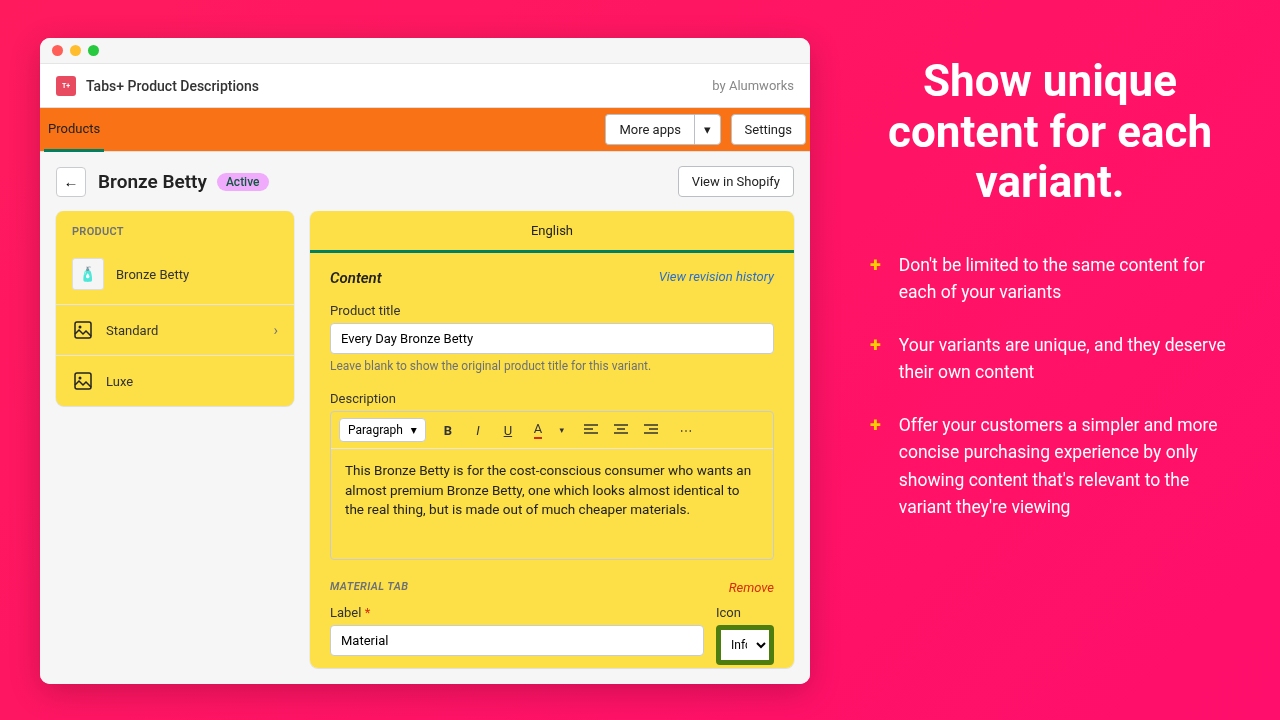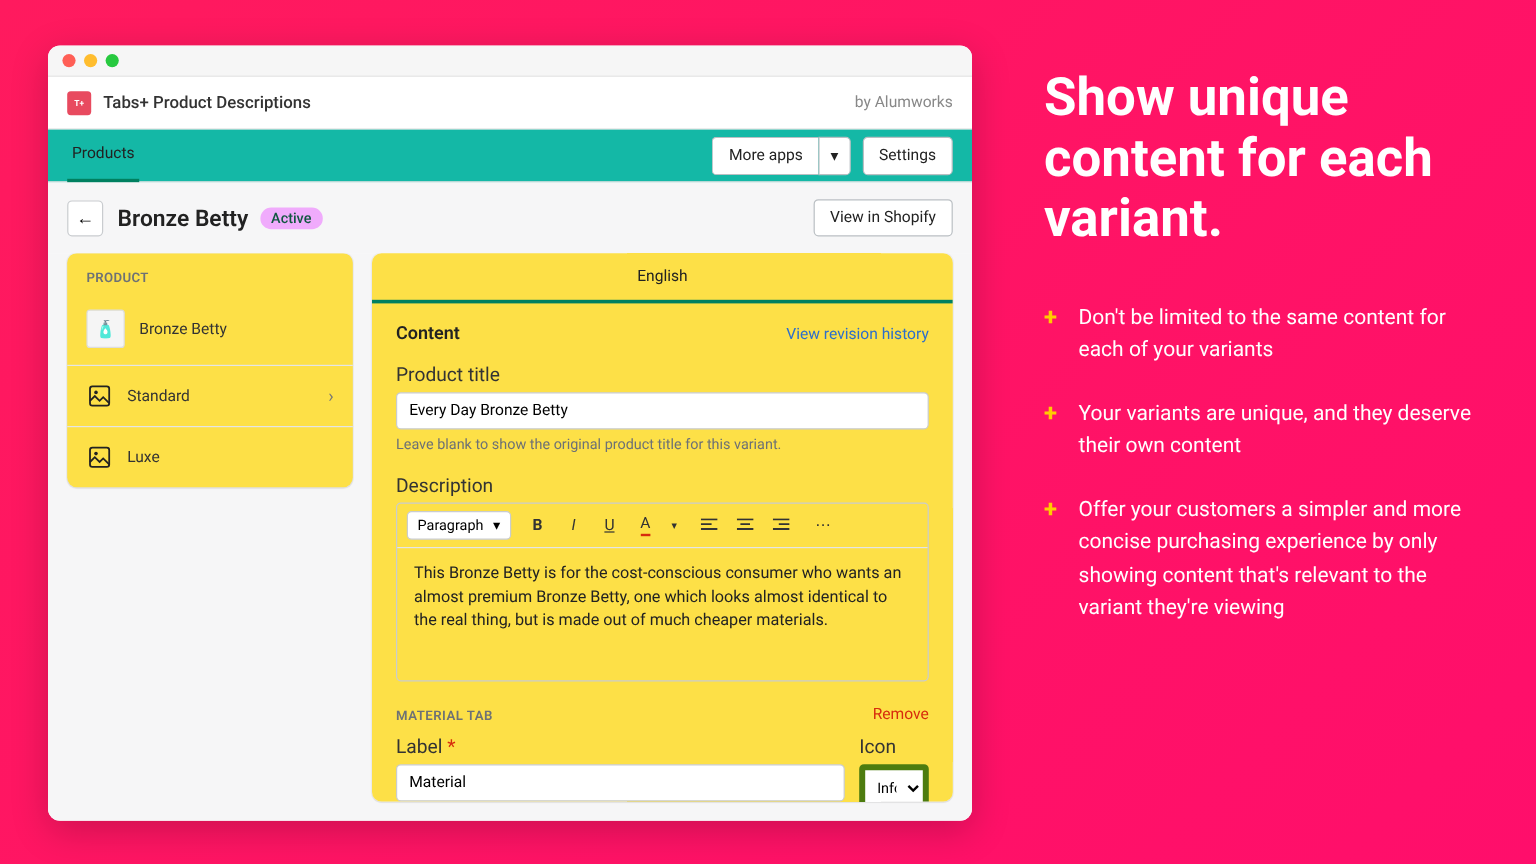--- a/index.html
+++ b/index.html
@@ -5,21 +5,21 @@
 * { margin:0; padding:0; box-sizing:border-box; font-family:-apple-system,BlinkMacSystemFont,"Segoe UI",Roboto,sans-serif; }
 body { background:linear-gradient(135deg,#ff1a5e 0%,#ff0e6b 100%); width:1280px; height:720px; overflow:hidden; display:flex; }
 .window { width:770px; height:646px; margin:38px 0 0 40px; background:#fff; border-radius:10px; box-shadow:0 8px 32px rgba(0,0,0,0.2); overflow:hidden; display:flex; flex-direction:column; }
 .titlebar { height:26px; background:#f6f6f6; display:flex; align-items:center; padding:0 12px; gap:7px; border-bottom:1px solid #e5e5e5; }
 .dot { width:11px; height:11px; border-radius:50%; }
 .dot.r{background:#ff5f56}.dot.y{background:#ffbd2e}.dot.g{background:#27c93f}
 .appbar { height:44px; display:flex; align-items:center; padding:0 16px; border-bottom:1px solid #e0e0e0; }
 .appicon { width:20px; height:20px; background:#e84a5f; border-radius:3px; margin-right:10px; display:flex; align-items:center; justify-content:center; color:#fff; font-size:7px; font-weight:bold; }
 .apptitle { font-size:14px; color:#333; font-weight:500; }
 .byline { margin-left:auto; font-size:13px; color:#888; }
-.topbar { height:44px; display:flex; align-items:center; padding:0 16px; border-bottom:1px solid #e0e0e0; background:#14b8a6; }
+.topbar { height:44px; display:flex; align-items:center; padding:0 4px; border-bottom:1px solid #e0e0e0; background:#f97316; }
 .tab-products { font-size:13px; color:#222; padding:13px 4px; border-bottom:3px solid #008060; margin-bottom:-1px; }
 .top-actions { margin-left:auto; display:flex; gap:0; }
 .btn { border:1px solid #babfc3; background:#fff; padding:7px 13px; font-size:13px; border-radius:4px; color:#222; cursor:pointer; }
 .btn-group { display:flex; }
 .btn-group .btn:first-child { border-radius:4px 0 0 4px; border-right:none; }
 .btn-group .btn.caret { border-radius:0 4px 4px 0; padding:7px 9px; }
 .btn.settings { margin-left:10px; }
 .pagehead { display:flex; align-items:center; padding:14px 16px; background:#f6f6f7; }
 .backbtn { width:30px; height:30px; border:1px solid #c9cccf; border-radius:4px; background:#fff; display:flex; align-items:center; justify-content:center; margin-right:12px; font-size:15px; cursor:pointer; }
 .pagetitle { font-size:19px; font-weight:600; color:#222; margin-right:10px; }
@@ -35,45 +35,45 @@
 .hr { height:1px; background:#e4e5e7; }
 .varrow { display:flex; align-items:center; padding:14px 16px; gap:12px; cursor:pointer; }
 .varicon { width:22px; height:22px; display:flex; align-items:center; justify-content:center; }
 .varname { font-size:13px; color:#333; flex:1; }
 .chev { font-size:15px; color:#777; }
 .editor { flex:1; display:flex; flex-direction:column; overflow-y:auto; }
 .langtabs { display:flex;gap:20px; }
 .langtab { flex:1; text-align:center; padding:12px; font-size:13px; color:#6d7175; cursor:pointer; }
 .langtab.active { color:#222; border-bottom:3px solid #008060; }
 .content { padding:16px 20px; }
-.rowhead { display:flex; justify-content:space-between; align-items:flex-end; margin-bottom:16px; }
+.rowhead { display:flex; justify-content:space-between; align-items:flex-start; margin-bottom:16px;font-style:italic; }
 .h2 { font-size:15px; font-weight:600; color:#222; }
 .link { font-size:13px; color:#2c6ecb; cursor:pointer; }
-.fieldlabel { font-size:16px; color:#333; margin-bottom:5px; display:block; }
+.fieldlabel { font-size:13px; color:#333; margin-bottom:5px; display:block; }
 .input { width:100%; border:1px solid #c9cccf; border-radius:4px; padding:7px 10px; font-size:13px; }
 .hint { font-size:12px; color:#6d7175; margin-top:5px; }
 .field { margin-bottom:18px; }
 .rte { border:1px solid #c9cccf; border-radius:4px; }
 .rtebar { display:flex; align-items:center; padding:6px 8px; border-bottom:1px solid #e4e5e7; gap:4px; }
 .sel { border:1px solid #c9cccf; border-radius:4px; padding:4px 8px; font-size:12px; background:#fff; display:flex; align-items:center; gap:8px; }
 .tbtn { width:26px; height:24px; display:flex; align-items:center; justify-content:center; color:#333; font-size:13px; cursor:pointer; }
 .sep { width:1px; height:20px; }
 .rtebody { padding:12px 14px; font-size:13.5px; line-height:1.45; color:#222; min-height:110px; }
 .rtefoot { display:flex; justify-content:flex-end; padding:4px 8px; border-top:1px solid #eee; }
 .tiny { font-size:11px; color:#555; font-weight:600; display:flex; align-items:center; gap:3px; }
 .tinyicon { width:12px; height:12px; border:1.5px solid #555; border-radius:2px; }
 .sechead2 { font-size:11px; font-weight:600; color:#6d7175; letter-spacing:0.4px; }
 .remove { font-size:13px; color:#d72c0d; cursor:pointer; }
 .row2 { display:flex; gap:12px; }
 .col-label { flex:1; }
 .col-icon { width:58px; }
 .req { color:#d72c0d; }
 .select { width:100%; border:5px solid #4d7c0f; border-radius:4px; padding:7px 6px; font-size:12px; background:#fff; }
 .marketing { flex:1; padding:56px 50px 0 60px; color:#fff; }
-.headline { font-size:44px; font-weight:700; line-height:1.15; margin-bottom:44px; }
+.headline { font-size:44px; font-weight:700; line-height:1.15; margin-bottom:44px;text-align:center; }
 .bullets { list-style:none; }
 .bullets li { display:flex; gap:18px; font-size:17.5px; line-height:1.55; margin-bottom:26px; }
 .plus { color:#ffcc00; font-weight:800; font-size:20px; line-height:1.2; }
 svg { display:block; }
 </style>
 </head>
 <body>
 
 <div class="window">
   <div class="titlebar">

